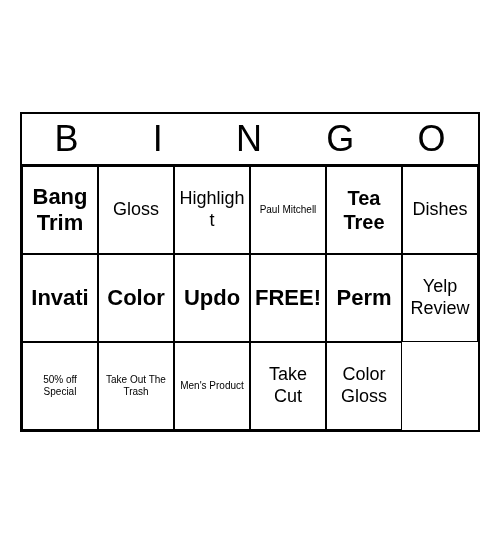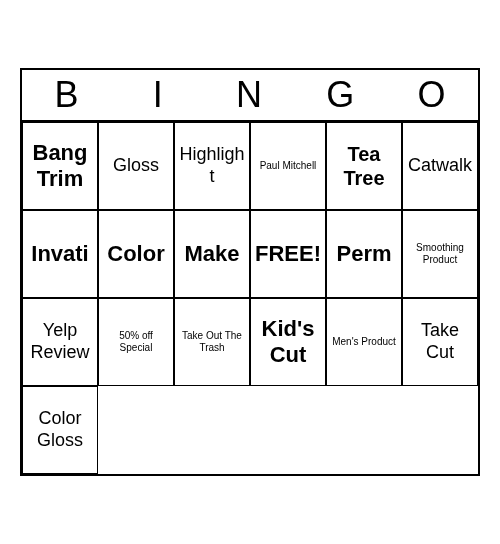--- a/index.html
+++ b/index.html
@@ -72,51 +72,45 @@
       <div class="bingo-cell">
         <span class="size-medium">Highlight</span>
       </div>
       <div class="bingo-cell">
         <span class="size-small">Paul Mitchell</span>
       </div>
       <div class="bingo-cell">
         <span class="size-xlarge">Tea Tree</span>
       </div>
       <div class="bingo-cell">
-        <span class="size-medium">Catwalk</span>
+        <span class="size-medium">Dishes</span>
       </div>
       <div class="bingo-cell">
         <span class="size-large">Invati</span>
       </div>
       <div class="bingo-cell">
         <span class="size-large">Color</span>
       </div>
       <div class="bingo-cell">
-        <span class="size-large">Make</span>
+        <span class="size-large">Updo</span>
       </div>
       <div class="bingo-cell">
         <span class="size-large">FREE!</span>
       </div>
       <div class="bingo-cell">
         <span class="size-large">Perm</span>
-      </div>
-      <div class="bingo-cell">
-        <span class="size-small">Smoothing Product</span>
       </div>
       <div class="bingo-cell">
         <span class="size-medium">Yelp Review</span>
       </div>
       <div class="bingo-cell">
         <span class="size-small">50% off Special</span>
       </div>
       <div class="bingo-cell">
         <span class="size-small">Take Out The Trash</span>
-      </div>
-      <div class="bingo-cell">
-        <span class="size-large">Kid's Cut</span>
       </div>
       <div class="bingo-cell">
         <span class="size-small">Men's Product</span>
       </div>
       <div class="bingo-cell">
         <span class="size-medium">Take Cut</span>
       </div>
       <div class="bingo-cell">
         <span class="size-medium">Color Gloss</span>
       </div>

